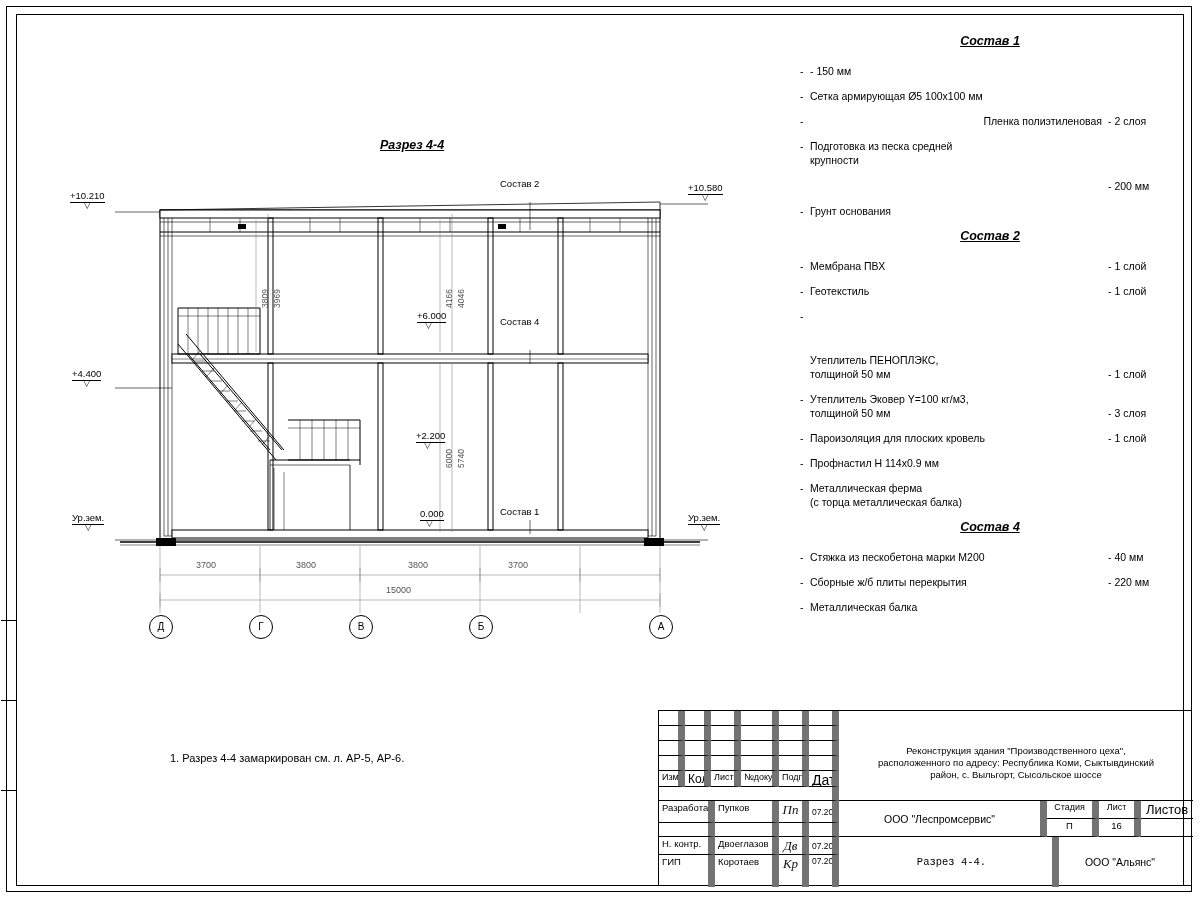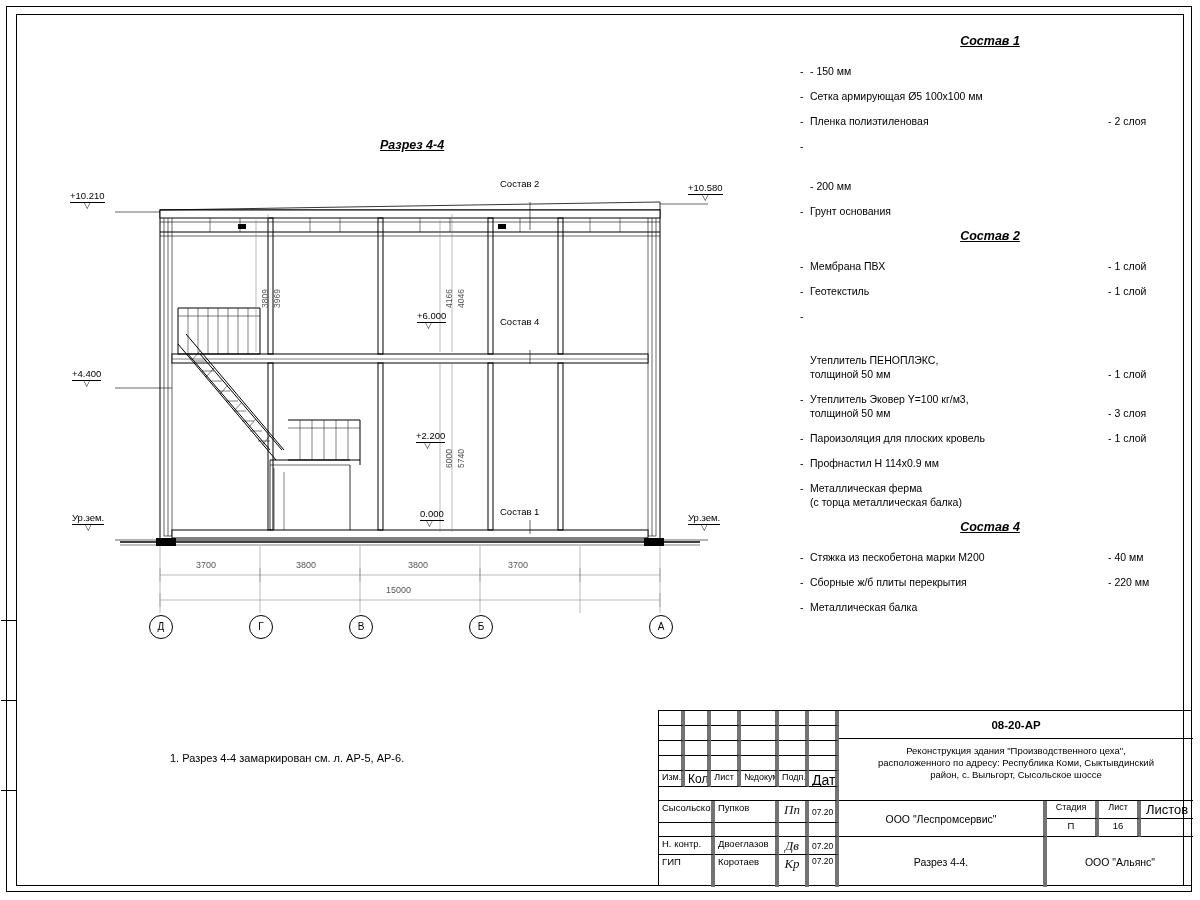--- a/index.html
+++ b/index.html
@@ -154,21 +154,21 @@
     top: 710px;
     width: 534px;
     height: 176px;
     border: 1px solid #000;
     box-sizing: border-box;
     font-size: 9.5px;
   }
   .stamp .cell {
     position: absolute;
     box-sizing: border-box;
-    border-right: 4px solid #737373;
+    border-right: 7px solid #737373;
     border-bottom: 1px solid #000;
     padding: 1px 3px;
     overflow: hidden;
     white-space: nowrap;
   }
   .stamp .nb-r { border-right: none; }
   .stamp .nb-b { border-bottom: none; }
   .stamp .c { text-align: center; }
   .stamp .big {
     font-size: 11.5px;
@@ -425,25 +425,27 @@
         <div class="dash">-</div>
         <div class="val" style="align-self:flex-end;">- 150 мм</div>
       </div>
       <div class="spec-row">
         <div class="dash">-</div>
         <div class="txt" style="white-space:pre-line;">Сетка армирующая Ø5 100х100 мм</div>
         <div class="val"></div>
       </div>
       <div class="spec-row">
         <div class="dash">-</div>
-        <div class="txt" style="white-space:pre-line;">Пленка полиэтиленовая</div>
+        <div class="txt" style="white-space:pre-line;text-align:right;">Пленка полиэтиленовая</div>
         <div class="val">-  2 слоя</div>
       </div>
       <div class="spec-row">
         <div class="dash">-</div>
+        <div class="txt" style="white-space:pre-line;">Подготовка из песка средней
+крупности</div>
         <div class="val" style="align-self:flex-end;margin-top:40px;">- 200 мм</div>
       </div>
       <div class="spec-row">
         <div class="dash">-</div>
         <div class="txt" style="white-space:pre-line;">Грунт основания</div>
         <div class="val"></div>
       </div>
     </div>
 
     <div class="spec-block">
@@ -542,53 +544,52 @@
 
     <div class="cell c" style="left:0;   top:60px;width:26px; height:16px;font-size:9px;">Изм.</div>
     <div class="cell c" style="left:26px;top:60px;width:26px; height:16px;font-size:12px;">Кол.</div>
     <div class="cell c" style="left:52px;top:60px;width:30px; height:16px;font-size:9px;">Лист</div>
     <div class="cell c" style="left:82px;top:60px;width:38px; height:16px;font-size:9px;">№докум.</div>
     <div class="cell c" style="left:120px;top:60px;width:30px;height:16px;font-size:9px;">Подп.</div>
     <div class="cell c" style="left:150px;top:60px;width:30px;height:16px;font-size:14px;">Дата</div>
 
     <div class="cell" style="left:0;   top:76px;width:180px;height:14px;"></div>
 
-    <div class="cell" style="left:0;   top:90px; width:56px;height:22px;">Сысольское</div>
+    <div class="cell" style="left:0;   top:90px; width:56px;height:22px;">Разработал</div>
     <div class="cell" style="left:56px;top:90px; width:64px;height:22px;">Пупков</div>
     <div class="cell c sig" style="left:120px;top:90px;width:30px;height:22px;">Пп</div>
     <div class="cell c" style="left:150px;top:90px;width:30px;height:22px;font-size:8.5px;line-height:20px;">07.20</div>
 
     <div class="cell" style="left:0;   top:112px;width:56px;height:14px;"></div>
     <div class="cell" style="left:56px;top:112px;width:64px;height:14px;"></div>
     <div class="cell" style="left:120px;top:112px;width:30px;height:14px;"></div>
     <div class="cell" style="left:150px;top:112px;width:30px;height:14px;"></div>
 
     <div class="cell" style="left:0;   top:126px;width:56px;height:18px;">Н. контр.</div>
     <div class="cell" style="left:56px;top:126px;width:64px;height:18px;">Двоеглазов</div>
     <div class="cell c sig" style="left:120px;top:126px;width:30px;height:18px;">Дв</div>
     <div class="cell c" style="left:150px;top:126px;width:30px;height:18px;font-size:8.5px;line-height:16px;">07.20</div>
 
     <div class="cell nb-b" style="left:0;   top:144px;width:56px;height:32px;">ГИП</div>
     <div class="cell nb-b" style="left:56px;top:144px;width:64px;height:32px;">Коротаев</div>
     <div class="cell c sig nb-b" style="left:120px;top:144px;width:30px;height:32px;">Кр</div>
     <div class="cell c nb-b" style="left:150px;top:144px;width:30px;height:32px;font-size:8.5px;">07.20</div>
 
-    <div class="cell c big" style="left:180px;top:0;width:354px;height:28px;line-height:27px;border-right:none;">08-20-АР</div>
 
     <div class="cell c wrap" style="left:180px;top:28px;width:354px;height:62px;border-right:none;font-size:9.5px;padding-top:6px;white-space:pre-line;">Реконструкция здания "Производственного цеха",
 расположенного по адресу: Республика Коми, Сыктывдинский
 район, с. Выльгорт, Сысольское шоссе</div>
 
     <div class="cell c mid" style="left:180px;top:90px;width:208px;height:36px;line-height:35px;">ООО "Леспромсервис"</div>
 
     <div class="cell c" style="left:388px;top:90px;width:52px;height:18px;font-size:9px;">Стадия</div>
     <div class="cell c" style="left:440px;top:90px;width:42px;height:18px;font-size:9px;">Лист</div>
     <div class="cell c nb-r" style="left:482px;top:90px;width:52px;height:18px;font-size:13px;">Листов</div>
 
     <div class="cell c" style="left:388px;top:108px;width:52px;height:18px;">П</div>
     <div class="cell c" style="left:440px;top:108px;width:42px;height:18px;">16</div>
     <div class="cell c nb-r" style="left:482px;top:108px;width:52px;height:18px;"></div>
 
-    <div class="cell c mid nb-b" style="left:180px;top:126px;width:208px;height:50px;line-height:49px;">Разрез 4-4.</div>
+    <div class="cell c mid nb-b" style="left:192px;top:126px;width:208px;height:50px;line-height:49px;font-family:Liberation Mono, monospace;">Разрез 4-4.</div>
     <div class="cell c mid nb-b nb-r" style="left:388px;top:126px;width:146px;height:50px;line-height:49px;">ООО "Альянс"</div>
   </div>
 
 </div>
 
 </body></html>

